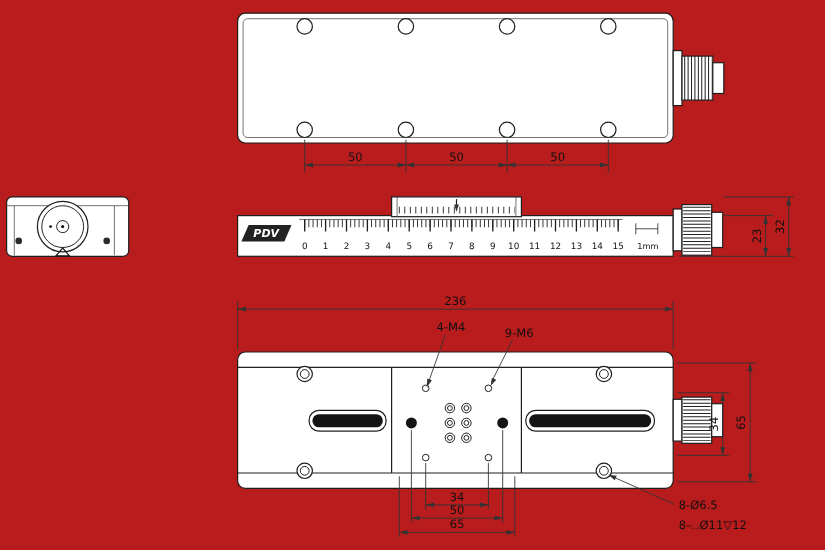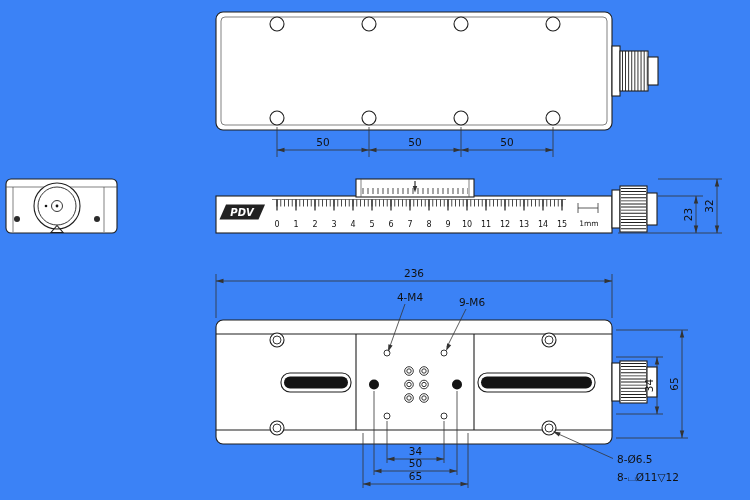--- a/index.html
+++ b/index.html
@@ -1,16 +1,16 @@
 <!DOCTYPE html>
 <html><head>
 <meta charset="utf-8">
 <style>
   html,body{margin:0;padding:0;background:#ffffff;}
-  .canvas{width:750px;height:500px;position:relative;background:#3b82f6;
+  .canvas{width:750px;height:500px;position:relative;background:#b91c1c;
           font-family:"DejaVu Sans", sans-serif;}
   svg{display:block;}
   .ln{stroke:#1f1f1f;stroke-width:1.1;fill:none;}
   .lnf{stroke:#1f1f1f;stroke-width:1.1;fill:#ffffff;}
   .thin{stroke:#4a4a4a;stroke-width:0.7;fill:none;}
   .dim{stroke:#333333;stroke-width:0.8;fill:none;}
   .arrow{fill:#333333;stroke:none;}
   .hole{stroke:#1f1f1f;stroke-width:1.1;fill:#ffffff;}
   .holeThin{stroke:#1f1f1f;stroke-width:0.9;fill:#ffffff;}
   .dark{fill:#141414;stroke:none;}

